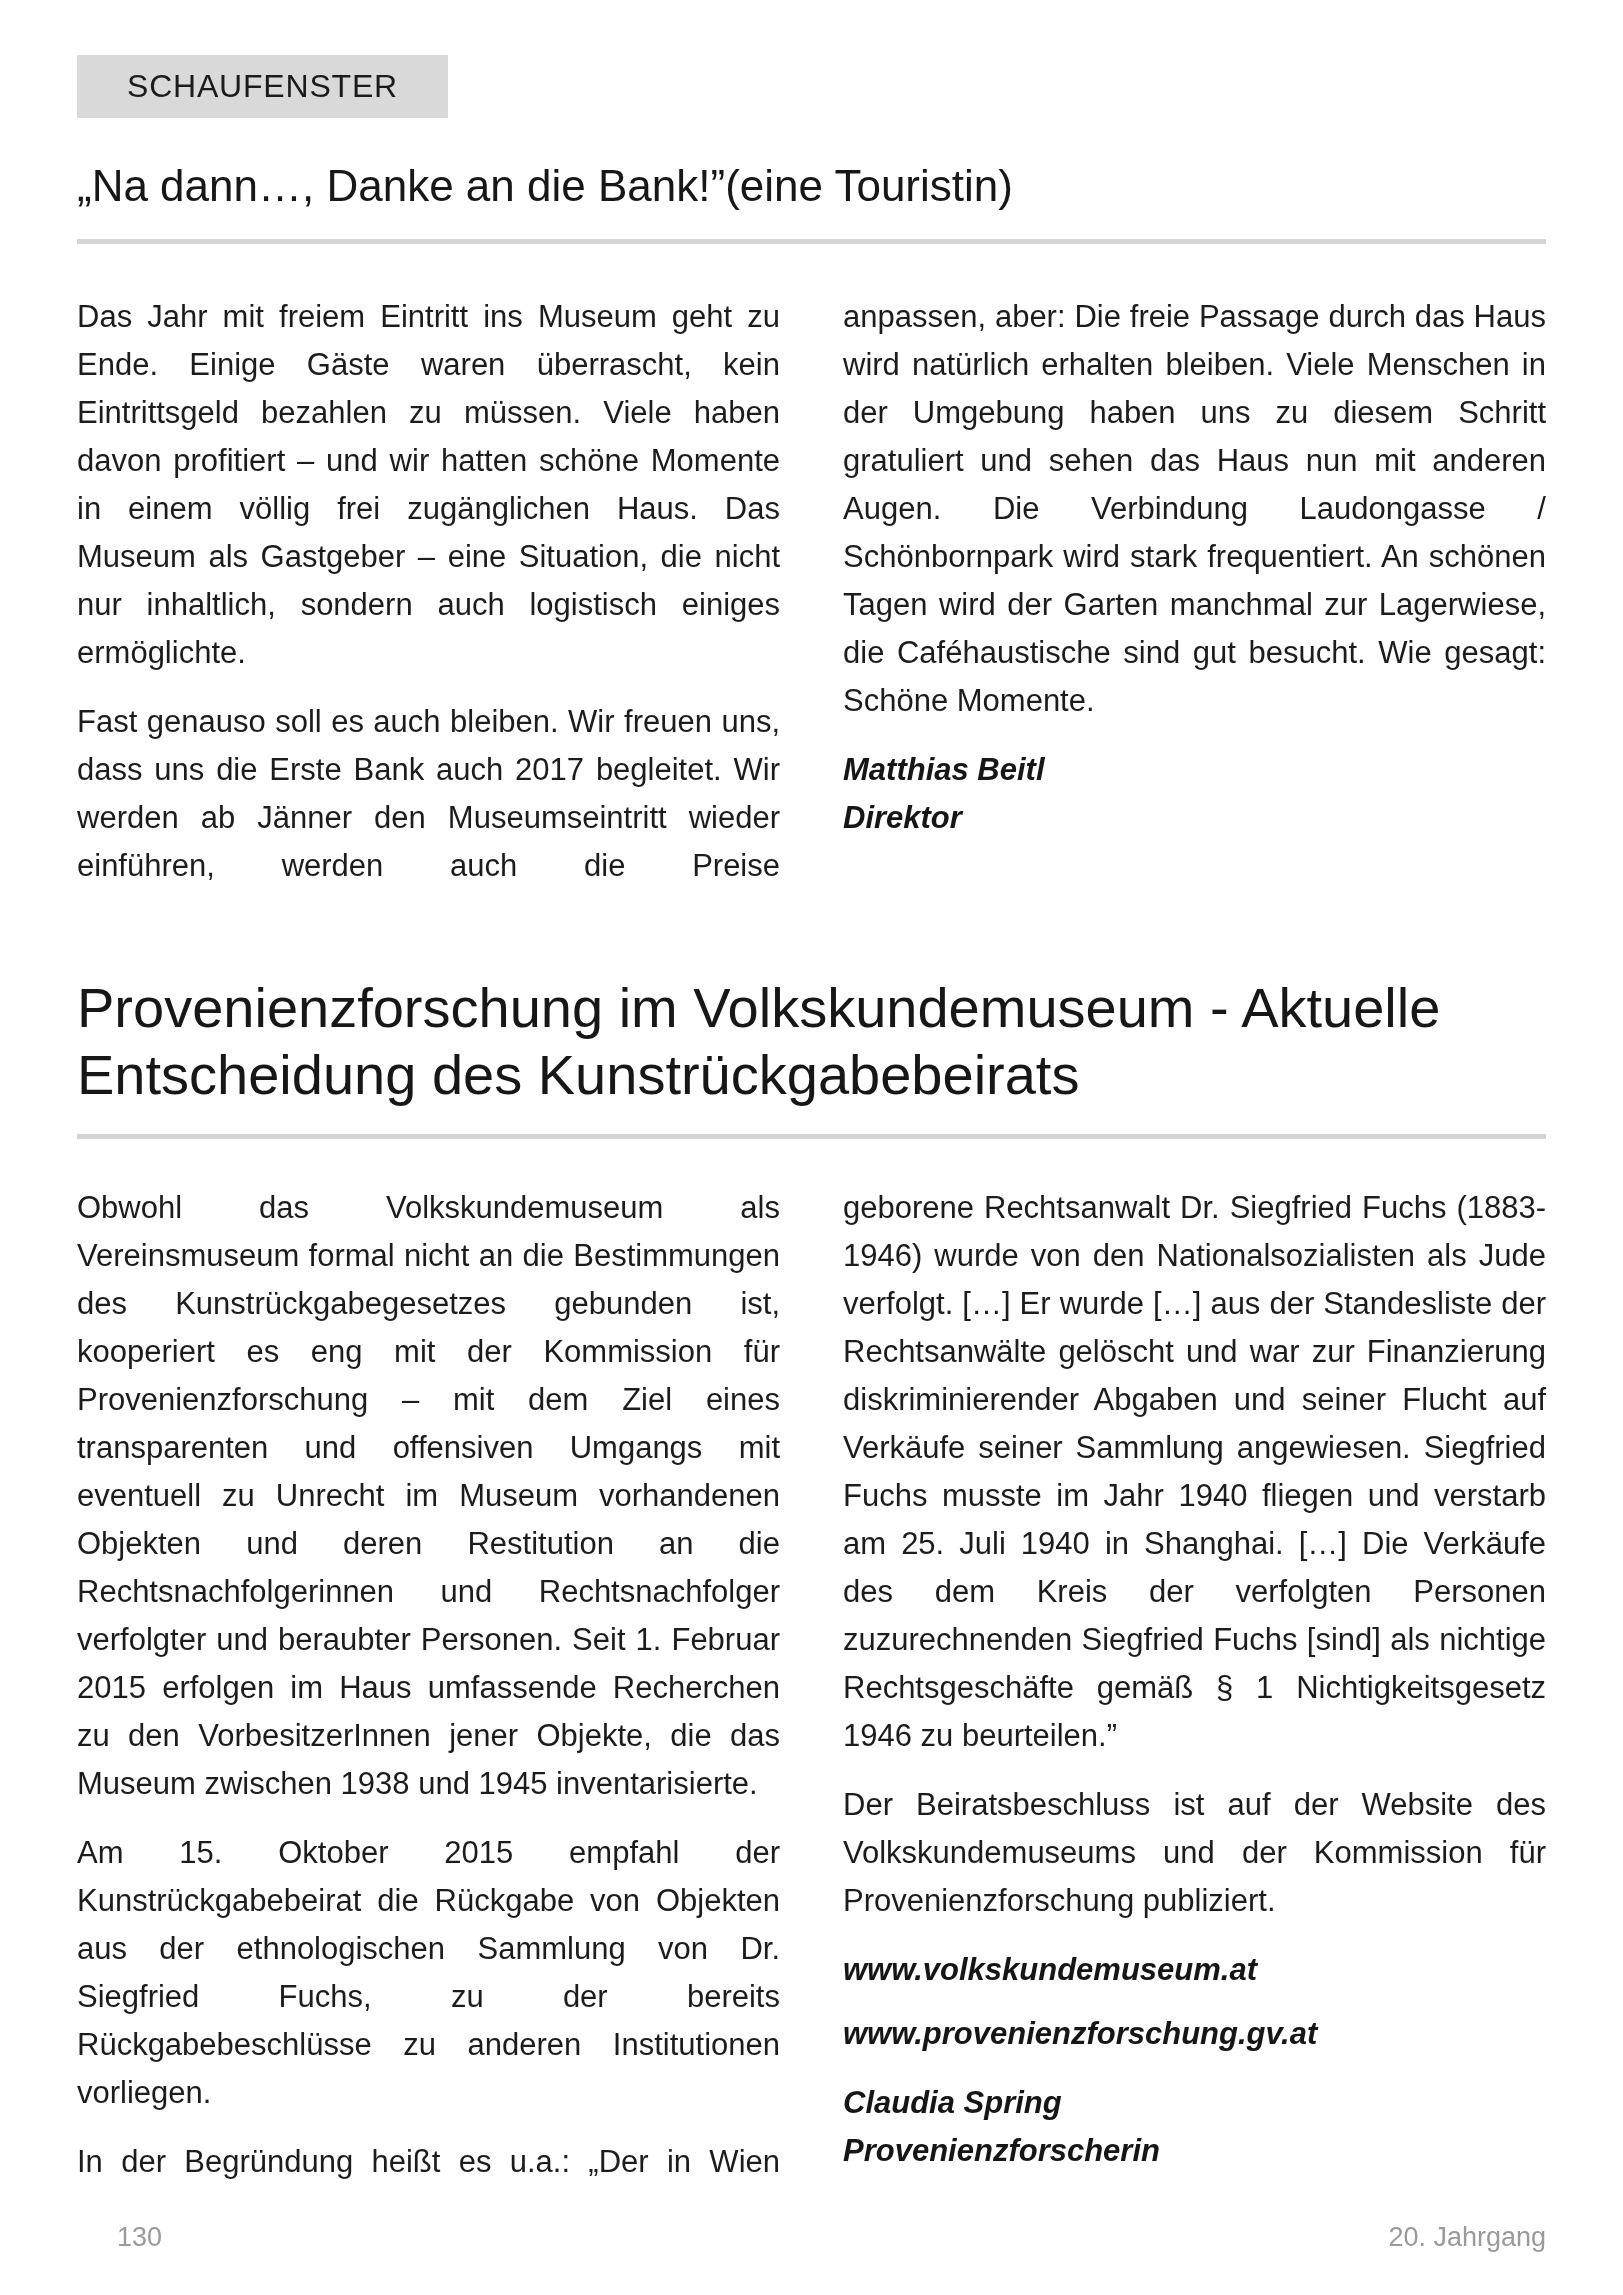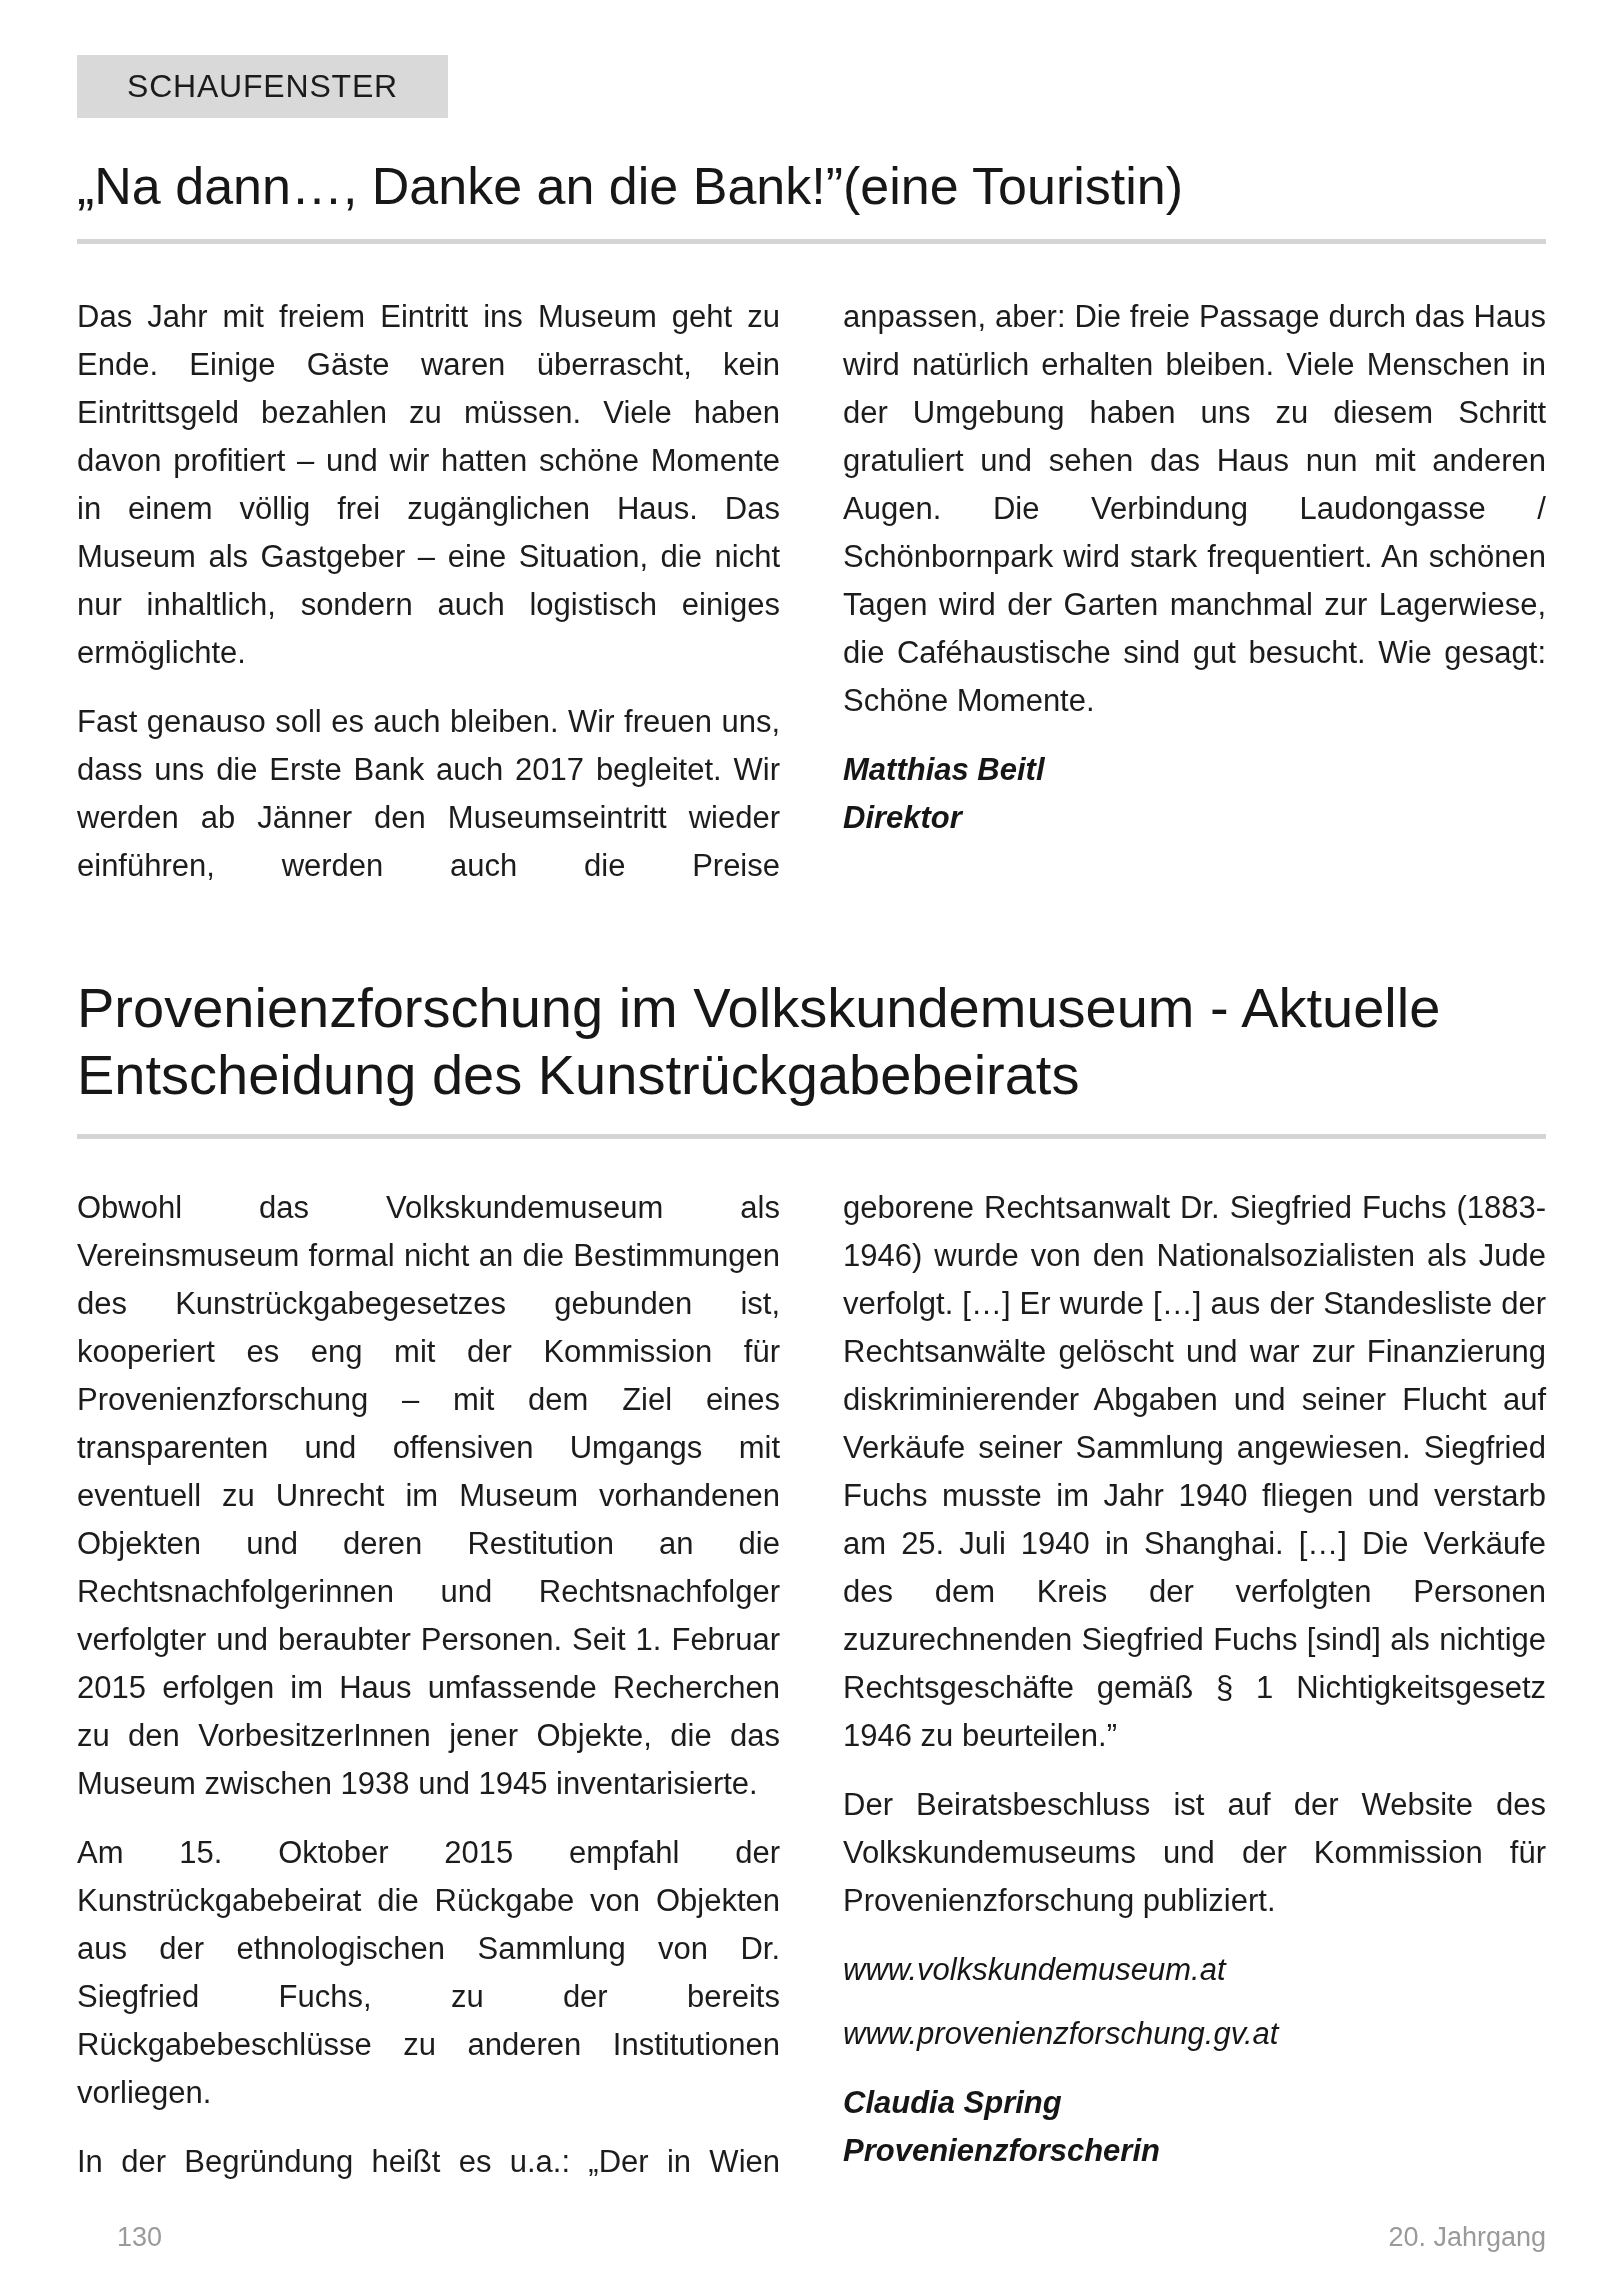--- a/index.html
+++ b/index.html
@@ -26,21 +26,21 @@
     padding: 0 50px;
     background: #d9d9d9;
     color: #1b1b1b;
     font-size: 32px;
     letter-spacing: 0.8px;
     font-weight: 400;
     text-align: center;
   }
   h1.title {
     margin: 39px 0 0 0;
-    font-size: 52px;
+    font-size: 44px;
     line-height: 58px;
     font-weight: 300;
     color: #171717;
   }
   h2.title {
     margin: 84px 0 0 0;
     font-size: 56px;
     line-height: 67px;
     font-weight: 300;
     color: #171717;
@@ -76,21 +76,21 @@
     line-height: 48px;
     font-weight: bold;
     font-style: italic;
     color: #161616;
   }
   .sig div { white-space: nowrap; }
   .links { margin-top: 21px; }
   .link {
     font-size: 31px;
     line-height: 48px;
-    font-weight: normal;
+    font-weight: bold;
     font-style: italic;
     color: #161616;
   }
   .link + .link { margin-top: 16px; }
   .footer {
     position: absolute;
     left: 77px;
     right: 77px;
     bottom: 42px;
     display: flex;

